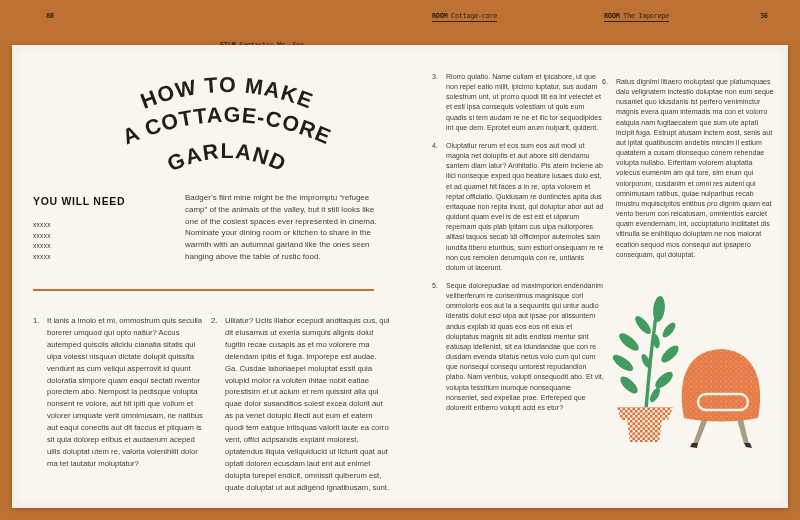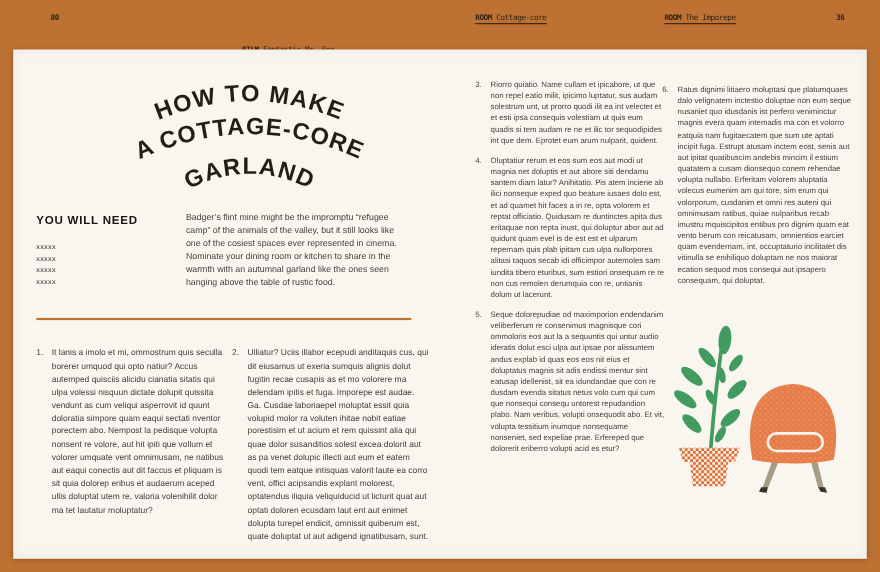--- a/index.html
+++ b/index.html
@@ -31,21 +31,21 @@
 
   
   #title-svg{left:100px;top:14px;}
   .arc-text{font-family:"Liberation Sans",sans-serif;font-weight:bold;fill:var(--ink);}
 
   
   .ywn-h{left:21px;top:150px;font-weight:bold;font-size:10.5px;letter-spacing:.7px;color:#181611;}
   .ywn-list{left:21px;top:175px;font-size:6.5px;line-height:10.6px;color:#35332f;letter-spacing:.3px;}
 
   
-  .intro{left:157px;top:147px;width:194px;font-size:8px;line-height:11.8px;color:#44423e;}
+  .intro{left:173px;top:147px;width:194px;font-size:8px;line-height:11.8px;color:#44423e;}
 
   
   .rule{left:21px;top:244px;width:341px;height:2px;background:var(--rule);}
 
   
   .step{display:flex;color:var(--body);}
   .step .num{flex:0 0 14px;}
   .l-step{font-size:7.7px;line-height:11.9px;}
   .r-step{font-size:7.1px;line-height:10.15px;}
   #step1{left:21px;top:270px;width:177px;}

